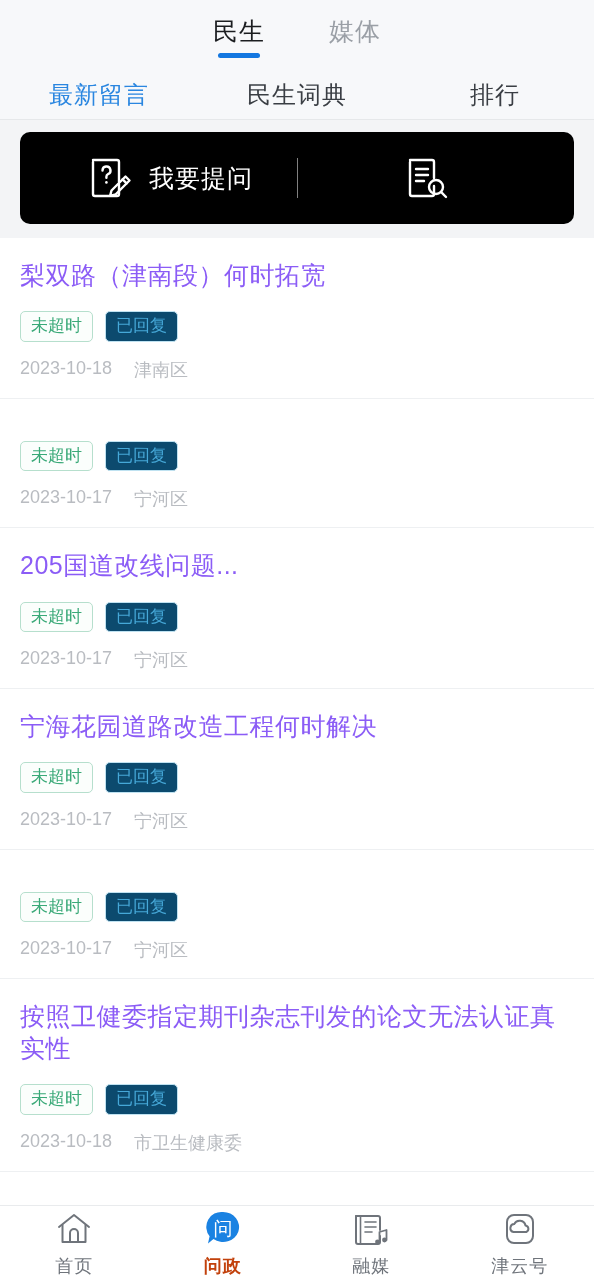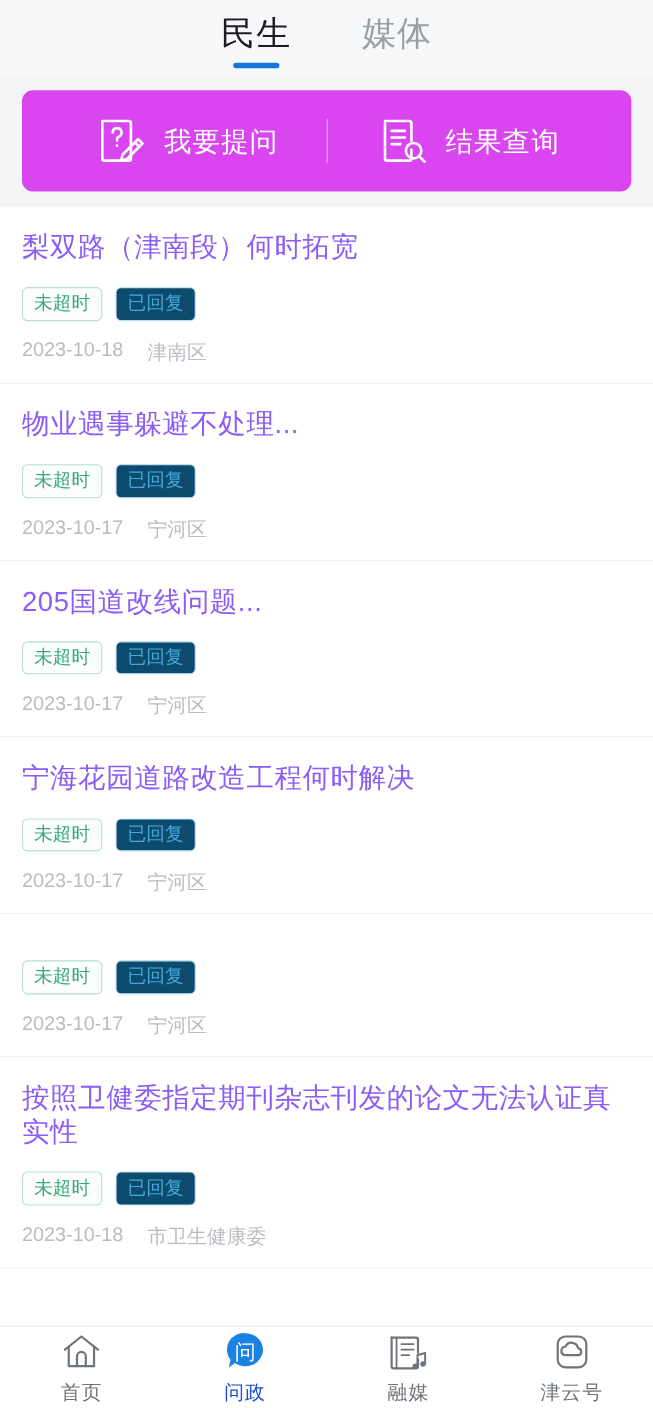--- a/index.html
+++ b/index.html
@@ -9,39 +9,39 @@
     background:#ffffff;
     overflow:hidden;
   }
   .phone { position:relative; width:594px; height:1280px; display:flex; flex-direction:column; background:#f7f8fa; }
 
   
   .topbar {
     height:70px; background:#f7f8fa; flex:0 0 auto;
     display:flex; align-items:center; justify-content:center; gap:52px;
   }
-  .toptab { position:relative; font-size:31px; color:#9a9fa6; padding:4px 6px 12px; letter-spacing:1px; }
+  .toptab { position:relative; font-size:25px; color:#9a9fa6; padding:4px 6px 12px; letter-spacing:1px; }
   .toptab.active { color:#1b1d20; }
   .toptab.active .underline {
     position:absolute; left:50%; transform:translateX(-50%);
     bottom:2px; width:42px; height:5px; border-radius:3px; background:#1377e0;
   }
 
   
   .subbar {
     height:50px; background:#f7f8fa; flex:0 0 auto;
     display:flex; align-items:center; border-bottom:1px solid #e6e8ea;
   }
   .subtab { flex:1; text-align:center; font-size:24px; color:#3a3e44; letter-spacing:1px; }
   .subtab.active { color:#2a86e0; }
 
   
   .banner-wrap { flex:0 0 auto; background:#f3f4f6; padding:12px 20px 14px; }
   .banner {
-    height:92px; border-radius:10px; background:#d946ef;
+    height:92px; border-radius:10px; background:#000000;
     display:flex; align-items:center; justify-content:center; position:relative;
   }
   .bn-btn { display:flex; align-items:center; gap:16px; width:46%; justify-content:center; }
   .bn-label { color:#ffffff; font-size:25px; letter-spacing:1px; }
   .bn-sep { width:1px; height:40px; background:rgba(255,255,255,.5); }
   .bn-ico { width:48px; height:48px; display:block; }
 
   
   .list { flex:1 1 auto; background:#ffffff; overflow:hidden; }
   .item { padding:22px 20px 16px; border-bottom:1px solid #eef0f2; background:#fff; }
@@ -53,37 +53,42 @@
   .meta { margin-top:16px; font-size:18px; color:#b9bcc1; display:flex; gap:22px; }
 
   
   .tabbar {
     flex:0 0 auto; height:75px; background:#ffffff; border-top:1px solid #e9ebed;
     display:flex; align-items:center;
   }
   .nav { flex:1; display:flex; flex-direction:column; align-items:center; justify-content:center; gap:5px; }
   .nav-ico { width:40px; height:40px; display:block; }
   .nav-label { font-size:18px; color:#6f747b; letter-spacing:1px; }
-  .nav.active .nav-label { color:#1d4ed8; font-weight:normal; }
+  .nav.active .nav-label { color:#c2410c; font-weight:bold; }
 </style>
 </head>
 <body>
 
 <div class="phone">
 
   <div class="topbar">
     <div class="toptab active">
       <span>民生</span>
       <span class="underline"></span>
     </div>
     <div class="toptab">
       <span>媒体</span>
     </div>
   </div>
 
+  <div class="subbar">
+    <div class="subtab active">最新留言</div>
+    <div class="subtab">民生词典</div>
+    <div class="subtab">排行</div>
+  </div>
 
   <div class="banner-wrap">
     <div class="banner">
 
       <div class="bn-btn">
         <span class="bn-ico">
           <svg viewBox="0 0 48 48" width="48" height="48" fill="none" stroke="#ffffff" stroke-width="2.4" stroke-linecap="round" stroke-linejoin="round">
             <path d="M8 6 h24 a2 2 0 0 1 2 2 v20"></path>
             <path d="M34 30 v10 a2 2 0 0 1 -2 2 H10 a2 2 0 0 1 -2 -2 V8"></path>
             <path d="M17.5 16.5 a4 4 0 1 1 5.5 3.7 c-1.2 .5 -1.6 1.4 -1.6 2.6 v1"></path>
@@ -102,42 +107,40 @@
           <svg viewBox="0 0 48 48" width="48" height="48" fill="none" stroke="#ffffff" stroke-width="2.4" stroke-linecap="round" stroke-linejoin="round">
             <path d="M9 6 h22 a2 2 0 0 1 2 2 v16"></path>
             <path d="M33 32 v8 a2 2 0 0 1 -2 2 H11 a2 2 0 0 1 -2 -2 V8"></path>
             <path d="M15 15 h12"></path>
             <path d="M15 21 h12"></path>
             <path d="M15 27 h8"></path>
             <circle cx="35" cy="33" r="7"></circle>
             <path d="M40.2 38.2 L45 43"></path>
           </svg>
         </span>
-        <span class="bn-label">结果查询</span>
       </div>
 
     </div>
   </div>
 
   <div class="list">
 
     <div class="item">
       <div class="item-title">梨双路（津南段）何时拓宽</div>
       <div class="tags">
         <span class="tag green">未超时</span>
         <span class="tag blue">已回复</span>
       </div>
       <div class="meta">
         <span>2023-10-18</span>
         <span>津南区</span>
       </div>
     </div>
 
     <div class="item">
-      <div class="item-title">物业遇事躲避不处理...</div>
       <div class="tags">
         <span class="tag green">未超时</span>
         <span class="tag blue">已回复</span>
       </div>
       <div class="meta">
         <span>2023-10-17</span>
         <span>宁河区</span>
       </div>
     </div>
 

